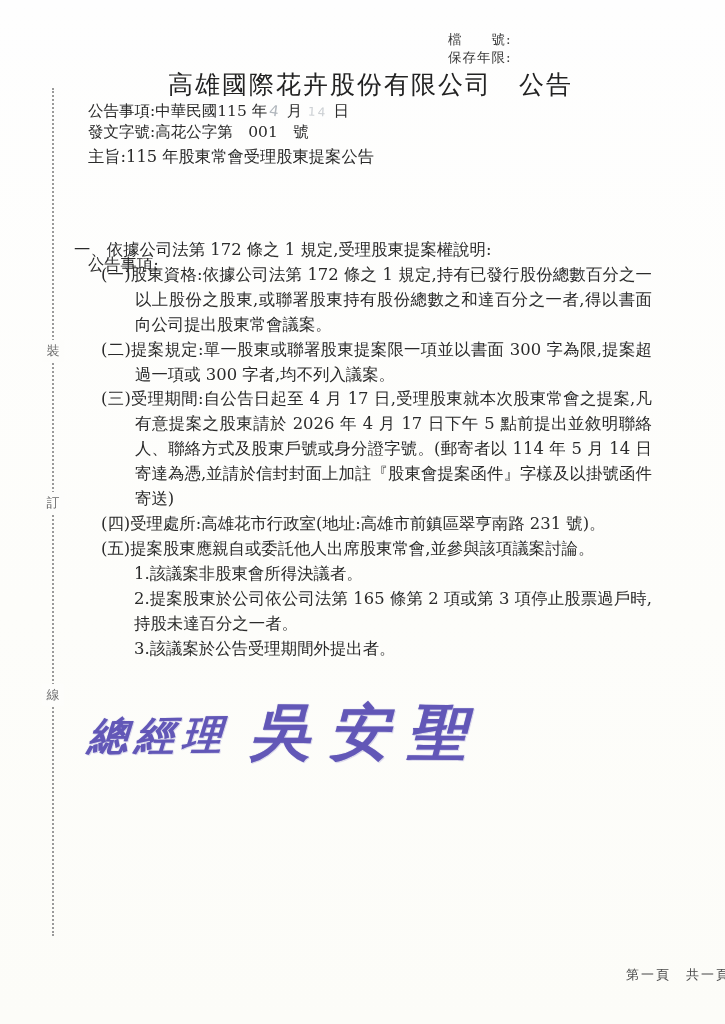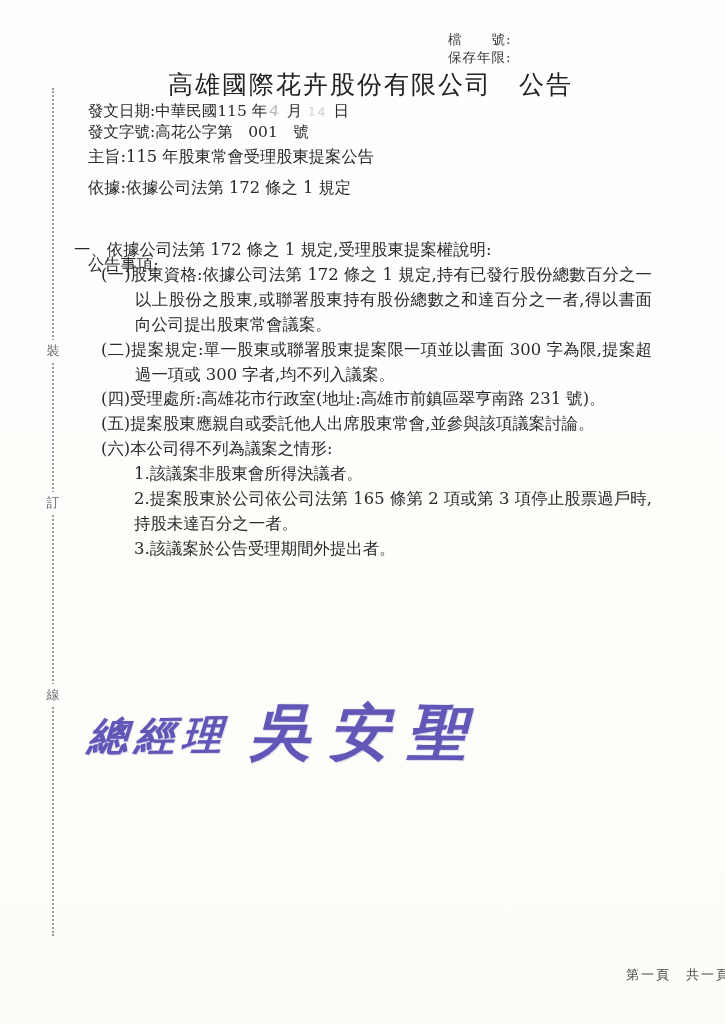--- a/index.html
+++ b/index.html
@@ -59,37 +59,36 @@
 <div class="page">
 
   <div class="corner-labels">
     <div>檔　　號:</div>
     <div>保存年限:</div>
   </div>
 
   <div class="doc-title">高雄國際花卉股份有限公司　公告</div>
 
   <div class="doc-meta">
-    <div><span>發文日期:中華民國115 年</span><span class="hand hand-month">4</span><span>月</span><span class="hand hand-day">14</span><span>日</span></div>
+    <div><span>公告事項:中華民國115 年</span><span class="hand hand-month">4</span><span>月</span><span class="hand hand-day">14</span><span>日</span></div>
     <div>發文字號:高花公字第　001　號</div>
   </div>
 
   <div class="subject-line">主旨:115 年股東常會受理股東提案公告</div>
-  <div class="basis-line">依據:依據公司法第 172 條之 1 規定</div>
   <div class="announce-label">公告事項:</div>
 
   <div class="content">
     <p class="sec-heading">一、依據公司法第 172 條之 1 規定,受理股東提案權說明:</p>
 
     <div class="item-list">
       <div class="list-item"><span>(一)</span><span>股東資格:依據公司法第 172 條之 1 規定,持有已發行股份總數百分之一以上股份之股東,或聯署股東持有股份總數之和達百分之一者,得以書面向公司提出股東常會議案。</span></div>
       <div class="list-item"><span>(二)</span><span>提案規定:單一股東或聯署股東提案限一項並以書面 300 字為限,提案超過一項或 300 字者,均不列入議案。</span></div>
+      <div class="list-item"><span>(三)</span><span>受理期間:自公告日起至 4 月 17 日,受理股東就本次股東常會之提案,凡有意提案之股東請於 2026 年 4 月 17 日下午 5 點前提出並敘明聯絡人、聯絡方式及股東戶號或身分證字號。(郵寄者以 114 年 5 月 14 日寄達為憑,並請於信封封面上加註『股東會提案函件』字樣及以掛號函件寄送)</span></div>
       <div class="list-item"><span>(四)</span><span>受理處所:高雄花市行政室(地址:高雄市前鎮區翠亨南路 231 號)。</span></div>
       <div class="list-item"><span>(五)</span><span>提案股東應親自或委託他人出席股東常會,並參與該項議案討論。</span></div>
-      <div class="list-item"><span>(六)</span><span>本公司得不列為議案之情形:</span></div>
 
       <div class="sub-list">
         <div class="sub-item">1.該議案非股東會所得決議者。</div>
         <div class="sub-item">2.提案股東於公司依公司法第 165 條第 2 項或第 3 項停止股票過戶時,持股未達百分之一者。</div>
         <div class="sub-item">3.該議案於公告受理期間外提出者。</div>
       </div>
     </div>
   </div>
 
   <div class="stamp">

